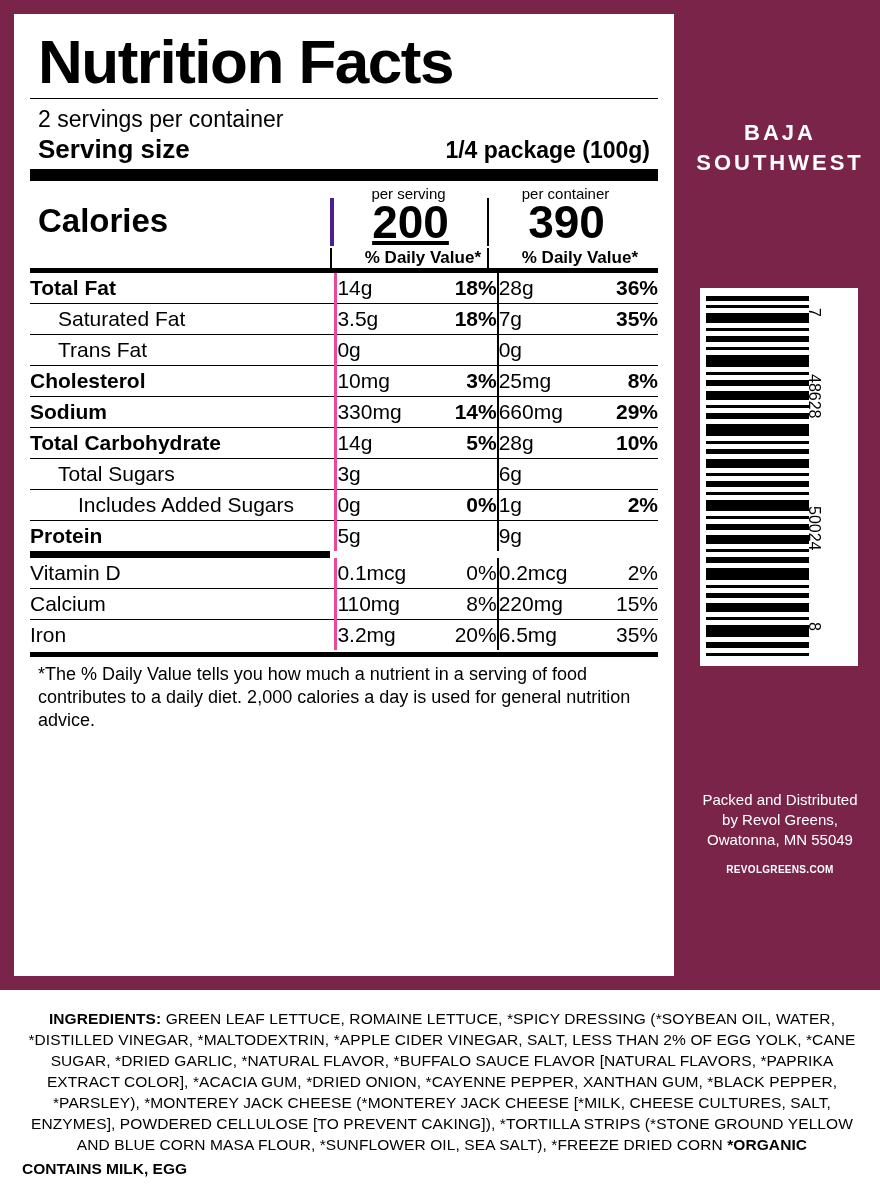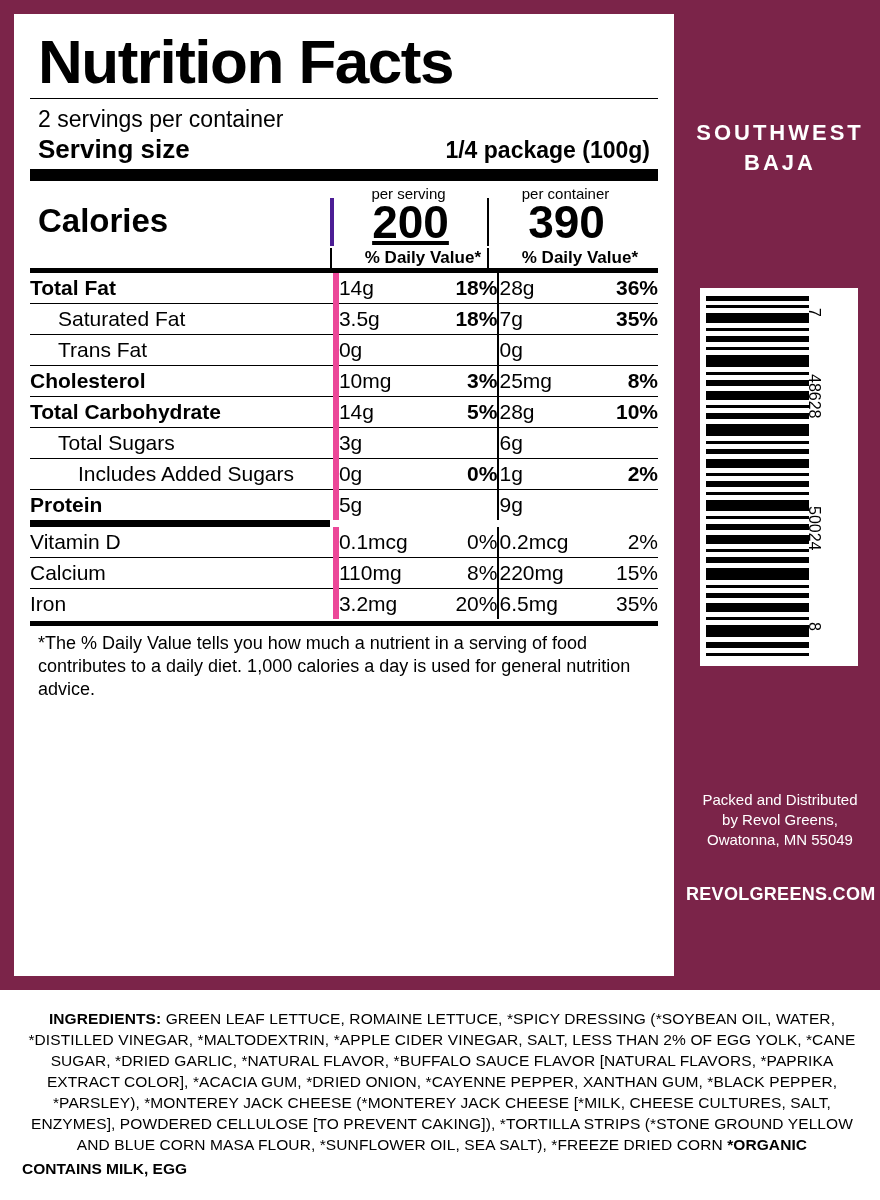--- a/index.html
+++ b/index.html
@@ -137,21 +137,21 @@
     border-collapse: collapse;
     table-layout: fixed;
   }
   table.nutr td {
     font-size: 21px;
     color: #000;
     padding: 3px 0 3px 0;
     vertical-align: baseline;
   }
   td.name { width: 300px; padding-left: 8px; margin-left: 38px; }
-  td.v1 { width: 95px; border-left: 6px solid #ec4899; padding-left: 8px; }
+  td.v1 { width: 95px; border-left: 3px solid #ec4899; padding-left: 8px; }
   td.p1 { width: 62px; text-align: right; font-weight: bold; padding-right: 6px; }
   td.v2 { width: 97px; border-left: 2px solid #000; padding-left: 8px; }
   td.p2 { width: 60px; text-align: right; font-weight: bold; padding-right: 6px; }
   tr.hairline td { border-top: 1px solid #000; }
   .indent1 { padding-left: 28px !important; }
   .indent2 { padding-left: 48px !important; }
 
   .vitamins td { font-size: 21px; }
   .vitamins td.p1, .vitamins td.p2 { font-weight: normal; }
 
@@ -219,25 +219,25 @@
     top: 790px;
     width: 188px;
     text-align: center;
     color: #ffffff;
     font-size: 15px;
     line-height: 20px;
   }
   .weburl {
     position: absolute;
     left: 686px;
-    top: 884px;
+    top: 864px;
     width: 188px;
     text-align: center;
     color: #ffffff;
-    font-size: 18px;
+    font-size: 10px;
     font-weight: bold;
     letter-spacing: 0.3px;
   }
 
   
   .ingredients {
     position: absolute;
     left: 22px;
     top: 1008px;
     width: 840px;
@@ -321,20 +321,27 @@
         <td class="p2"></td>
       </tr>
       <tr class="hairline">
         <td class="name" style="font-weight:bold">Cholesterol</td>
         <td class="v1">10mg</td>
         <td class="p1">3%</td>
         <td class="v2">25mg</td>
         <td class="p2">8%</td>
       </tr>
       <tr class="hairline">
+        <td class="name" style="font-weight:bold">Sodium</td>
+        <td class="v1">330mg</td>
+        <td class="p1">14%</td>
+        <td class="v2">660mg</td>
+        <td class="p2">29%</td>
+      </tr>
+      <tr class="hairline">
         <td class="name" style="font-weight:bold">Total Carbohydrate</td>
         <td class="v1">14g</td>
         <td class="p1">5%</td>
         <td class="v2">28g</td>
         <td class="p2">10%</td>
       </tr>
       <tr class="hairline">
         <td class="name indent1">Total Sugars</td>
         <td class="v1">3g</td>
         <td class="p1"></td>
@@ -384,26 +391,26 @@
         <td class="v1">3.2mg</td>
         <td class="p1">20%</td>
         <td class="v2">6.5mg</td>
         <td class="p2">35%</td>
       </tr>
     </tbody>
       </table>
 
     <div class="rule-med" style="margin-top:2px"></div>
 
-    <div class="footnote">*The % Daily Value tells you how much a nutrient in a serving of food contributes to a daily diet. 1,000 calories a day is used for general nutrition advice.</div>
+    <div class="footnote">*The % Daily Value tells you how much a nutrient in a serving of food contributes to a daily diet. 2,000 calories a day is used for general nutrition advice.</div>
   </div>
 
   <div class="flavor">
+    <div>BAJA</div>
     <div>SOUTHWEST</div>
-    <div>BAJA</div>
   </div>
 
   <div class="barcode">
     <div class="bars">
       <i style="top:0px;height:5px"></i>
       <i style="top:9px;height:3px"></i>
       <i style="top:17px;height:10px"></i>
       <i style="top:32px;height:3px"></i>
       <i style="top:40px;height:6px"></i>
       <i style="top:51px;height:3px"></i>

